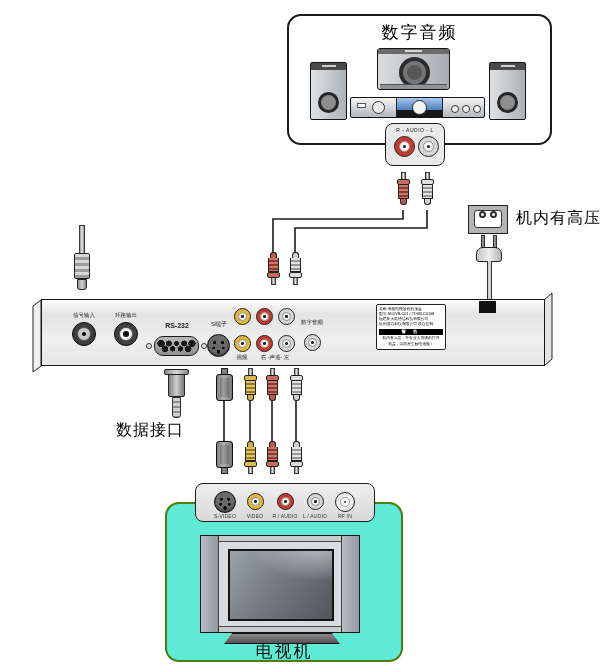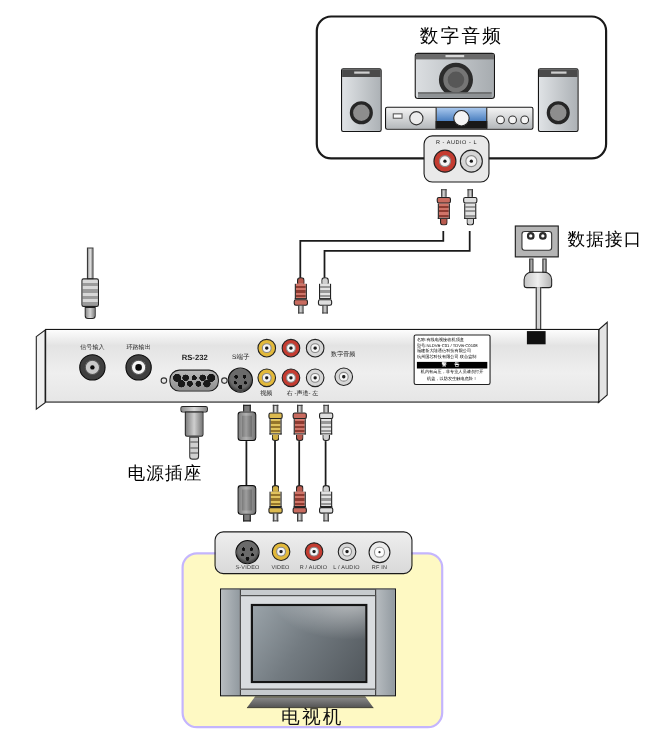--- a/index.html
+++ b/index.html
@@ -129,21 +129,21 @@
   #plug-body { position:absolute; left:476px; top:247px; width:26px; height:15px; background:linear-gradient(90deg,#c6c6c6,#efefef,#b5b5b5); border:1px solid #222; border-radius:7px 7px 3px 3px; box-sizing:border-box; }
   #power-cord { position:absolute; left:487px; top:261px; width:5px; height:39px; background:#d2d2d2; border:1px solid #333; border-top:none; box-sizing:border-box; }
 
   
   #db9c-flange { position:absolute; left:164px; top:369px; width:25px; height:6px; background:linear-gradient(90deg,#8f8f8f,#d8d8d8,#888); border:1px solid #222; border-radius:2px; box-sizing:border-box; z-index:3; }
   #db9c-body   { position:absolute; left:168px; top:374px; width:17px; height:23px; background:linear-gradient(90deg,#808080,#cfcfcf,#7a7a7a); border:1px solid #222; border-radius:0 0 2px 2px; box-sizing:border-box; z-index:3; }
   #db9c-shaft  { position:absolute; left:172px; top:397px; width:9px; height:21px; border:1px solid #333; box-sizing:border-box;
                  background:repeating-linear-gradient(180deg,#d0d0d0 0 3px,#8f8f8f 3px 5px); border-radius:0 0 3px 3px; z-index:3; }
 
   
-  #tv-box { position:absolute; left:165px; top:502px; width:238px; height:160px; border:2px solid #c4b5fd; border-radius:14px; background:#fef9c3; box-sizing:border-box; z-index:1; }
+  #tv-box { position:absolute; left:165px; top:502px; width:238px; height:160px; border:2px solid #4d7c0f; border-radius:14px; background:#5eead4; box-sizing:border-box; z-index:1; }
   #av-panel { position:absolute; left:195px; top:483px; width:180px; height:39px; background:linear-gradient(180deg,#eee,#d9d9d9); border:1.5px solid #1a1a1a; border-radius:8px; box-sizing:border-box; z-index:2; }
   .avlbl { position:absolute; top:29px; width:40px; text-align:center; font-size:5px; color:#333; letter-spacing:.2px; }
   #tv-cab { position:absolute; left:33px; top:31px; width:160px; height:98px; background:#c7cbce; border:1.5px solid #141414; box-sizing:border-box; }
   #tv-cab .side { position:absolute; top:0; bottom:0; width:17px; background:linear-gradient(90deg,#b7bcc0,#929aa0); }
   #tv-cab .side.l { left:0; border-right:1px solid #333; }
   #tv-cab .side.r { right:0; border-left:1px solid #333; }
   #tv-cab .bezel { position:absolute; left:17px; right:17px; top:5px; bottom:5px; background:#d9dcdf; border:1px solid #444; box-sizing:border-box; }
   #tv-screen { position:absolute; left:27px; top:13px; width:106px; height:72px; border:2px solid #141414; box-sizing:border-box;
     background:
       radial-gradient(ellipse 130% 100% at 88% -10%, rgba(255,255,255,.55), rgba(255,255,255,0) 55%),
@@ -224,21 +224,21 @@
       <div class="pin"></div>
       <div class="collar"></div>
       <div class="barrel"></div>
       <div class="taper"></div>
     </div>
 
   <div id="fcable-shaft"></div>
   <div id="fcable-body"></div>
   <div id="fcable-tip"></div>
 
-  <div class="lbl biglbl" style="left:516px;top:208px;">数据接口</div>
+  <div class="lbl biglbl" style="left:516px;top:208px;">机内有高压</div>
   <div id="outlet">
     <div class="face"></div>
     <div class="hole" style="left:10px;"></div>
     <div class="hole" style="left:21px;"></div>
   </div>
   <div class="prong" style="left:481px;"></div>
   <div class="prong" style="left:493px;"></div>
   <div id="plug-body"></div>
   <div id="power-cord"></div>
 
@@ -276,21 +276,21 @@
       <div class="warnbar">警 告</div>
       <div class="wline">机内有高压，非专业人员请勿打开</div>
       <div class="wline">机盖，以防发生触电危险！</div>
     </div>
     <div id="power-entry"></div>
   </div>
 
   <div id="db9c-flange"></div>
   <div id="db9c-body"></div>
   <div id="db9c-shaft"></div>
-  <div class="lbl biglbl" style="left:116px;top:420px;">电源插座</div>
+  <div class="lbl biglbl" style="left:116px;top:420px;">数据接口</div>
 
   <div class="svplug up" style="left:215px;top:368px;">
       <div class="nub"></div>
       <div class="sbody"></div>
     </div>
   <div class="svplug down" style="left:215px;top:441px;">
       <div class="nub"></div>
       <div class="sbody"></div>
     </div>
   <div class="plug pyellow up" style="left:242px;top:368px;">

